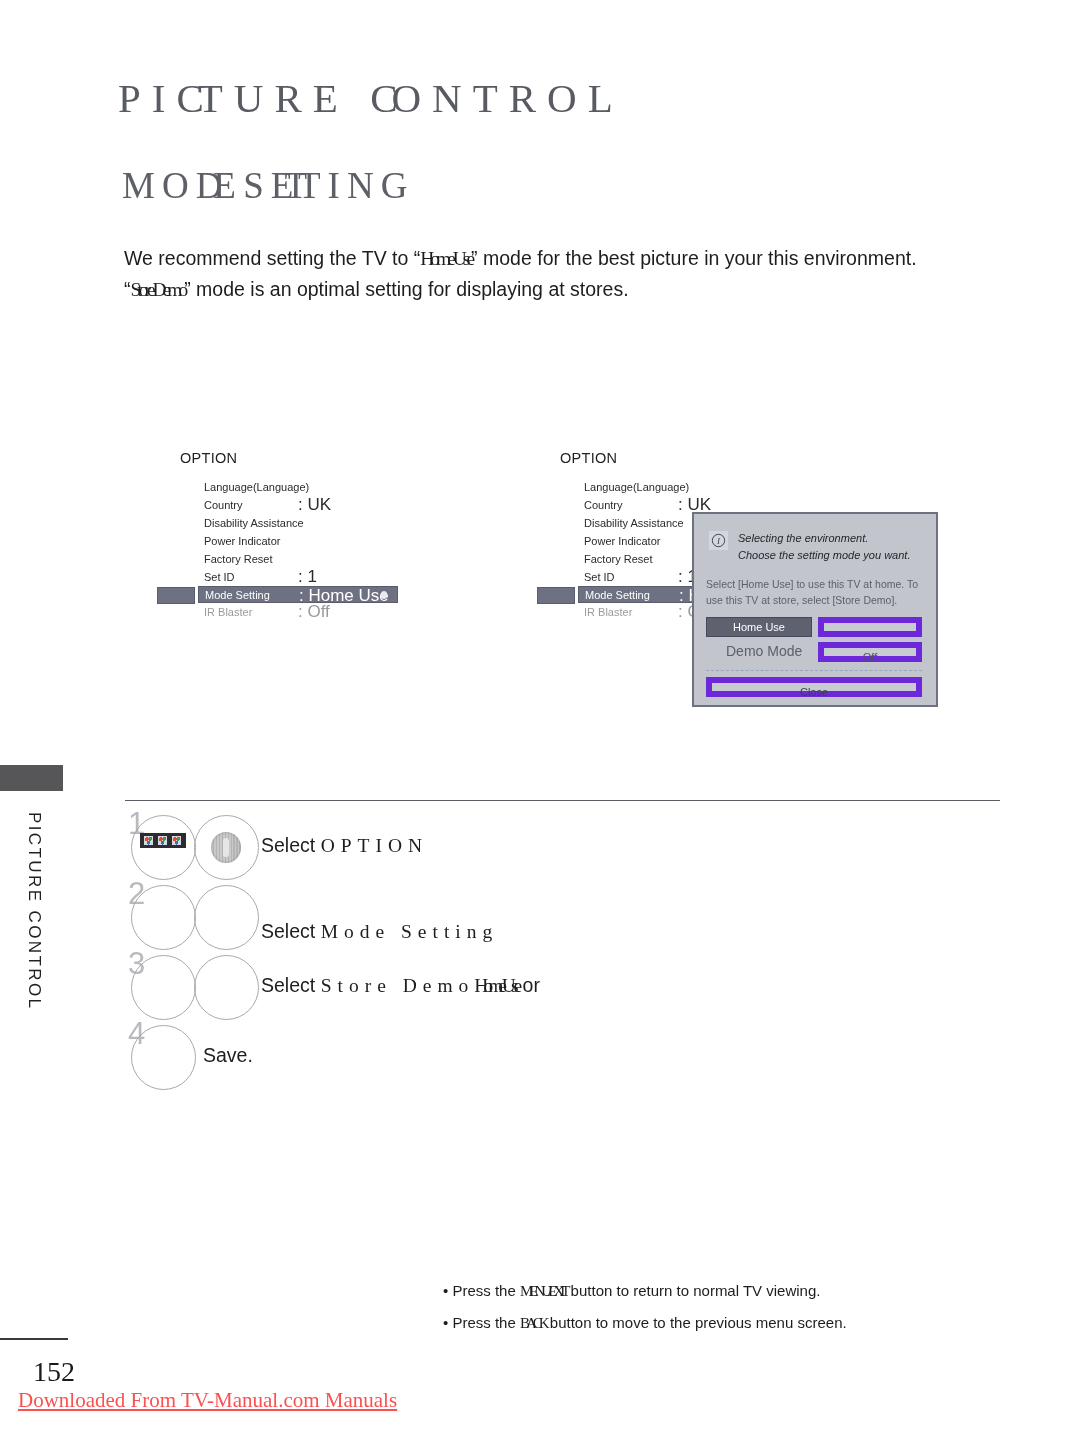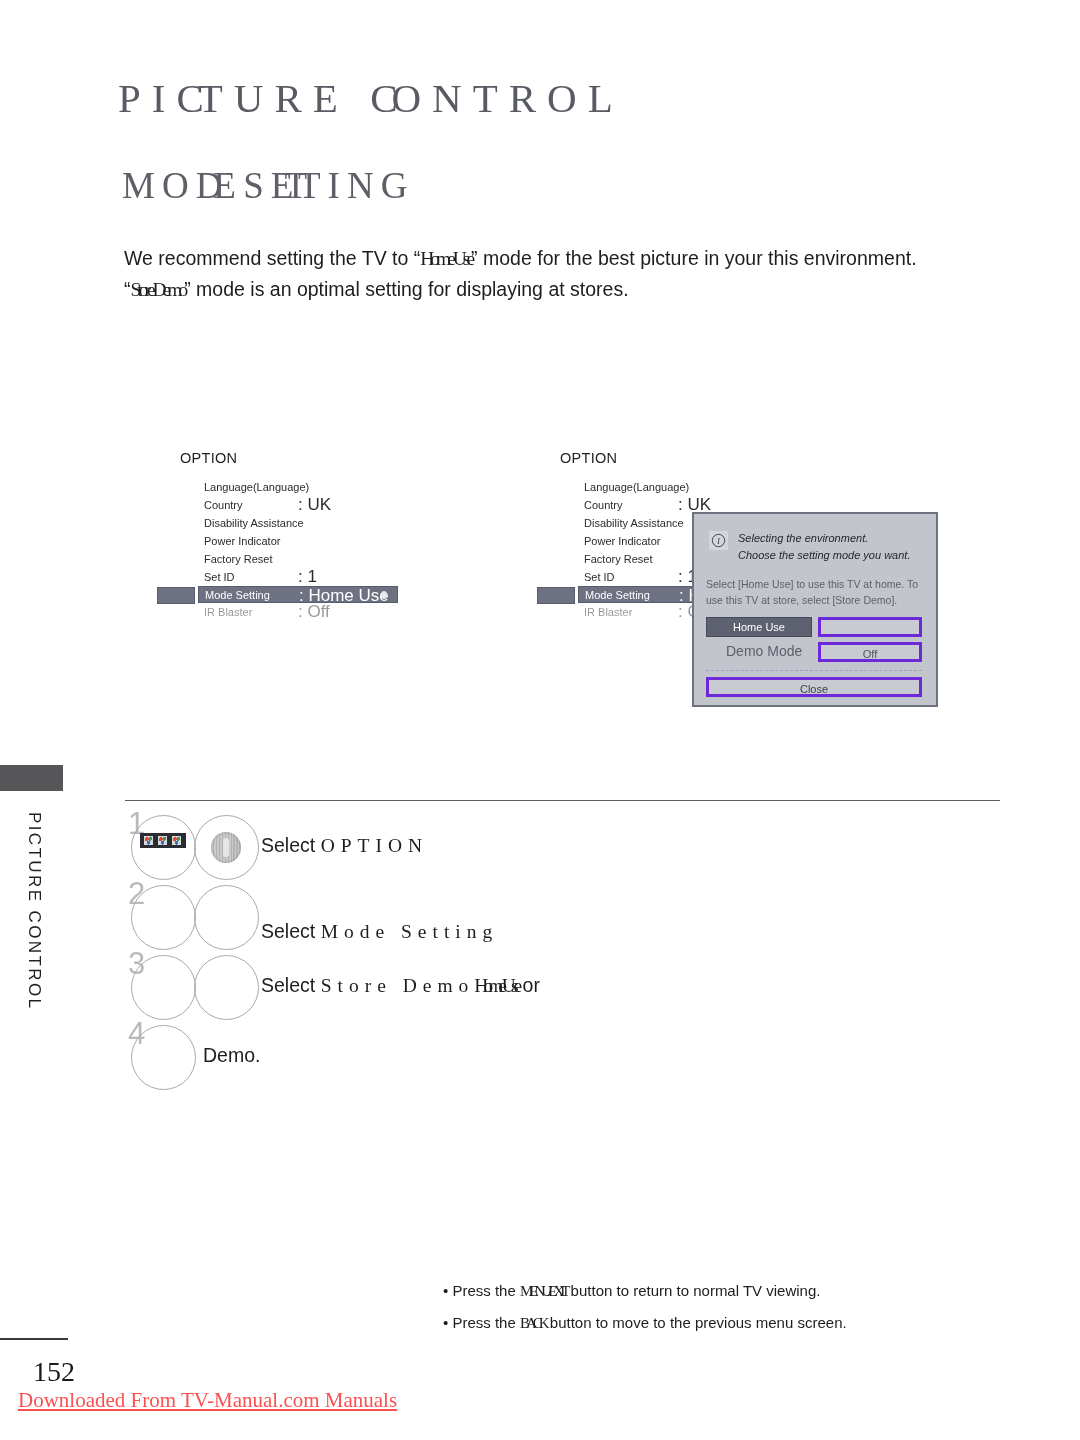--- a/index.html
+++ b/index.html
@@ -161,21 +161,21 @@
     width: 224px;
     font-size: 10.5px;
     color: #5c6069;
     line-height: 16px;
   }
   .dlg-btn {
     position: absolute;
     box-sizing: border-box;
     font-size: 11px;
     text-align: center;
-    border: 3px solid #6d28d9;
+    border: 6px solid #6d28d9;
   }
   .dlg-btn.home-use {
     left: 12px; top: 103px; width: 106px; height: 20px;
     line-height: 18px;
     background: #5e6270;
     color: #ffffff;
     border: 1px solid #46495a;
   }
   .dlg-btn.store-demo {
     left: 124px; top: 103px; width: 104px; height: 20px;
@@ -480,21 +480,21 @@
   <div class="circle" style="left:194px; top:885px;"></div>
   <div class="step-text" style="left:261px; top:920px;"><span>Select </span><span class="sp">Mode Setting</span></div>
 
   <div class="step-num" style="left:128px; top:946px;">3</div>
   <div class="circle" style="left:131px; top:955px;"></div>
   <div class="circle" style="left:194px; top:955px;"></div>
   <div class="step-text" style="left:261px; top:974px;"><span>Select </span><span class="sp">Store Demo</span><span class="sp-tight">Home Use</span><span> or </span><span class="sp"></span></div>
 
   <div class="step-num" style="left:128px; top:1016px;">4</div>
   <div class="circle" style="left:131px; top:1025px;"></div>
-  <div class="step-text" style="left:203px; top:1044px;">Demo.</div>
+  <div class="step-text" style="left:203px; top:1044px;">Save.</div>
 </div>
 
 <div class="notes">
   <div><span>• Press the </span><span class="keycap">MENU/EXIT</span><span> button to return to normal TV viewing.</span></div>
   <div><span>• Press the </span><span class="keycap">BACK</span><span> button to move to the previous menu screen.</span></div>
 </div>
 
 <div class="footer-rule"></div>
 <div class="page-number">152</div>
 <div class="download-link">Downloaded From TV-Manual.com Manuals</div>

